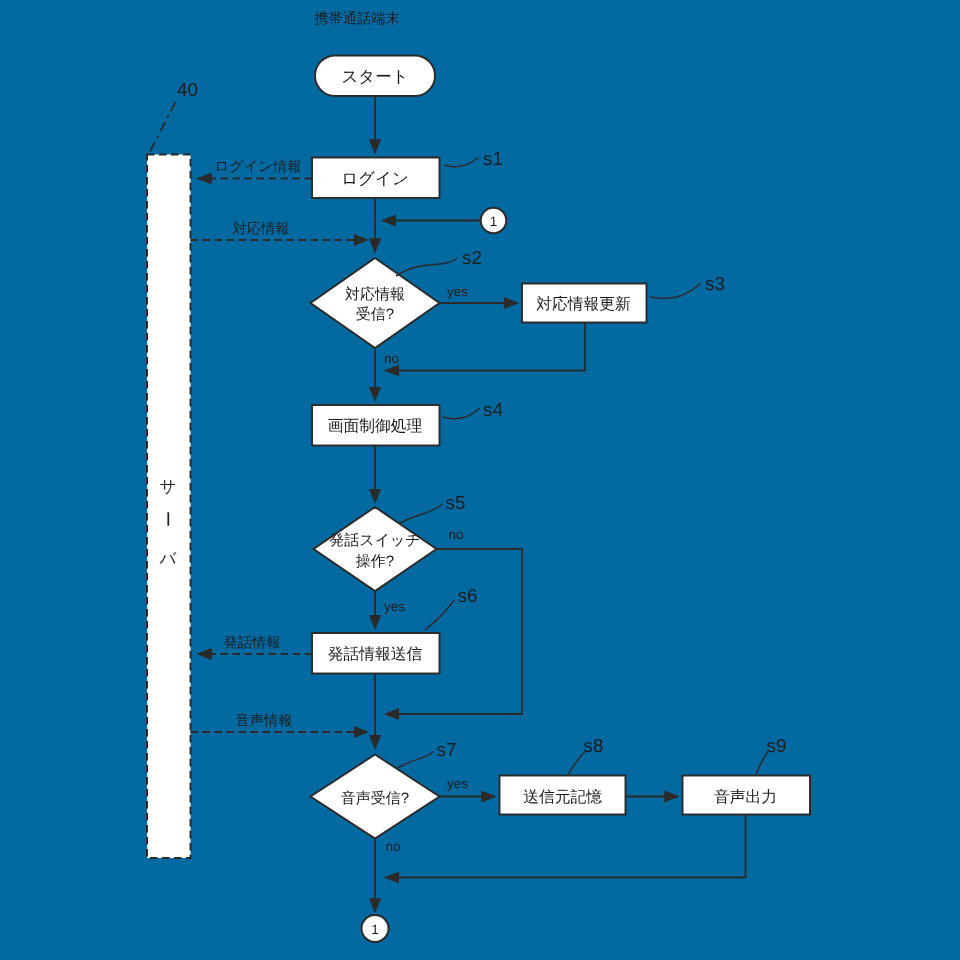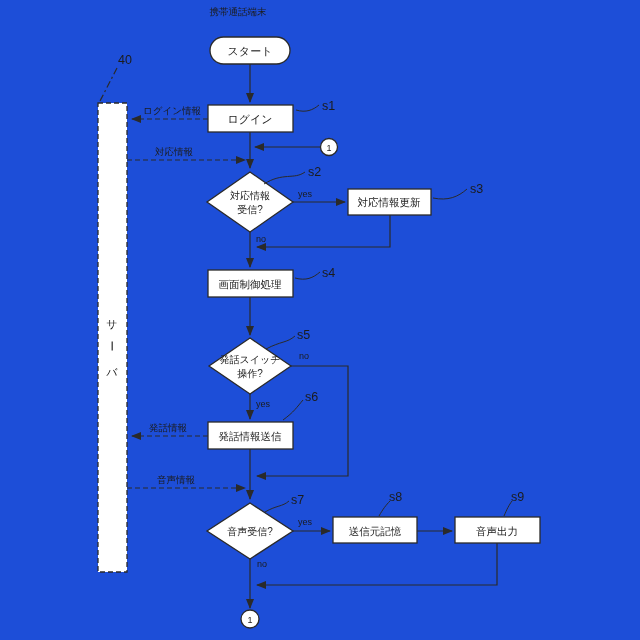--- a/index.html
+++ b/index.html
@@ -1,16 +1,16 @@
 <!DOCTYPE html>
 <html><head>
 <meta charset="utf-8">
 <style>
   html,body{margin:0;padding:0;background:#ffffff;}
-  .page{position:relative;width:640px;height:640px;background:#1d4ed8;overflow:hidden;
+  .page{position:relative;width:640px;height:640px;background:#0369a1;overflow:hidden;
         font-family:"Liberation Sans","DejaVu Sans",sans-serif;}
   svg{display:block;}
   svg text{fill:#1c1c1c;font-family:"Liberation Sans","DejaVu Sans",sans-serif;}
   .shape{fill:#ffffff;stroke:#2a2a2a;stroke-width:1.3;}
   .line{fill:none;stroke:#2a2a2a;stroke-width:1.2;}
   .dashed{stroke-dasharray:5 3;}
   .dashdot{stroke-dasharray:7 3 2 3;}
   .leader{fill:none;stroke:#2a2a2a;stroke-width:1;}
   .boxtext{font-size:10.5px;text-anchor:middle;}
   .dtext{font-size:10px;text-anchor:middle;}

